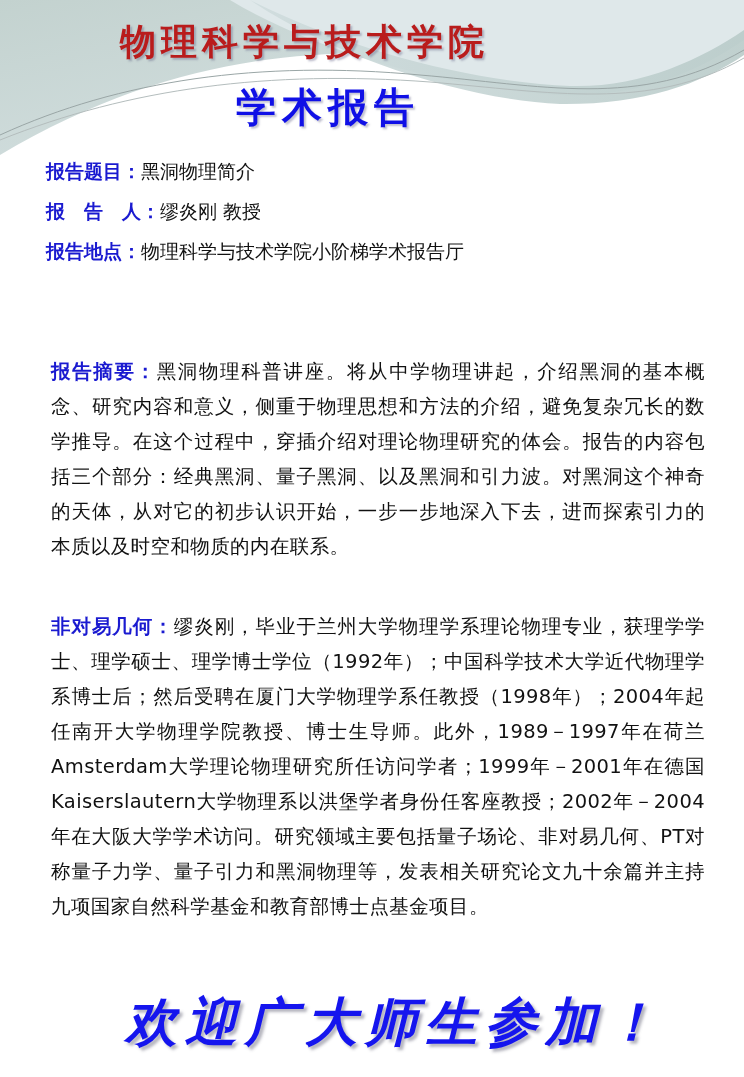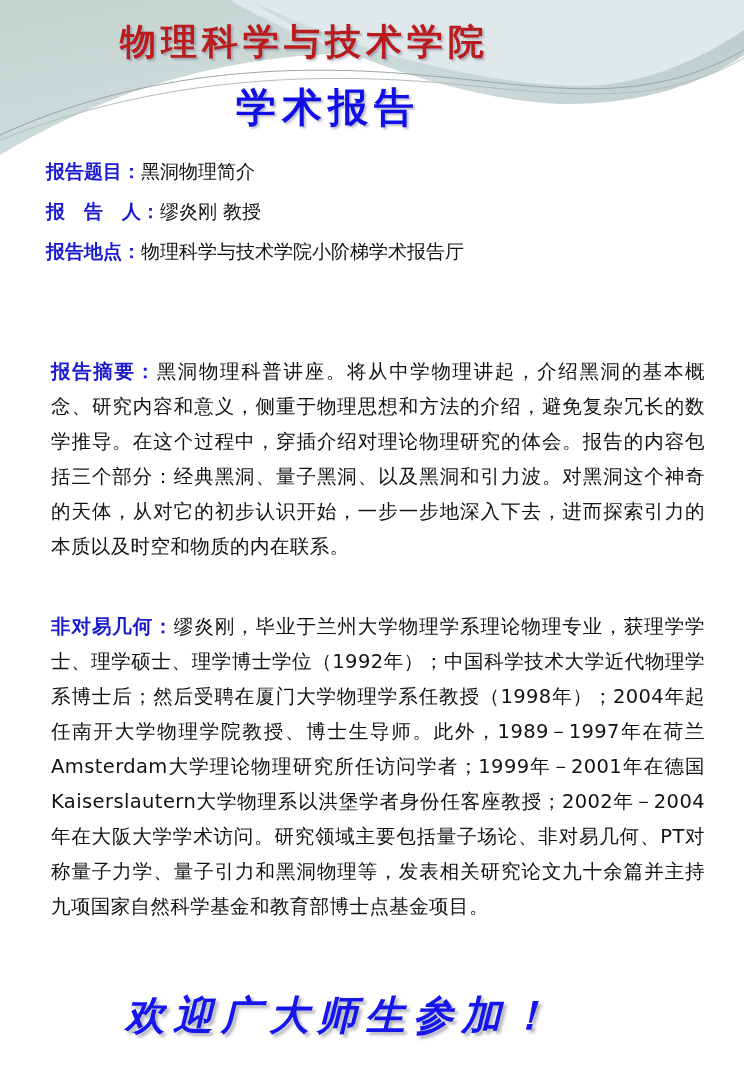--- a/index.html
+++ b/index.html
@@ -33,21 +33,21 @@
     position: absolute; left: 51px; width: 654px; z-index: 1;
     font-family: "DejaVu Sans", sans-serif; font-size: 19.5px; line-height: 35px;
     color: #111; text-align: justify; letter-spacing: 0.4px;
   }
   .para .lbl { font-size: 19.5px; }
   .abstract { top: 354px; }
   .bio { top: 609px; }
   .footer {
     position: absolute; left: 125px; top: 988px; z-index: 1;
     font-family: "DejaVu Sans", sans-serif; font-weight: bold; font-style: italic;
-    font-size: 40px; letter-spacing: 8px; color: #1515ee;
+    font-size: 52px; letter-spacing: 8px; color: #1515ee;
     text-shadow: 3px 3px 3px rgba(90,90,110,0.45);
     white-space: nowrap;
   }
 </style>
 </head>
 <body>
 
 <svg class="bg" viewBox="0 0 744 200" preserveAspectRatio="none">
   <defs>
     <linearGradient id="g1" x1="0" y1="0" x2="1" y2="1">

